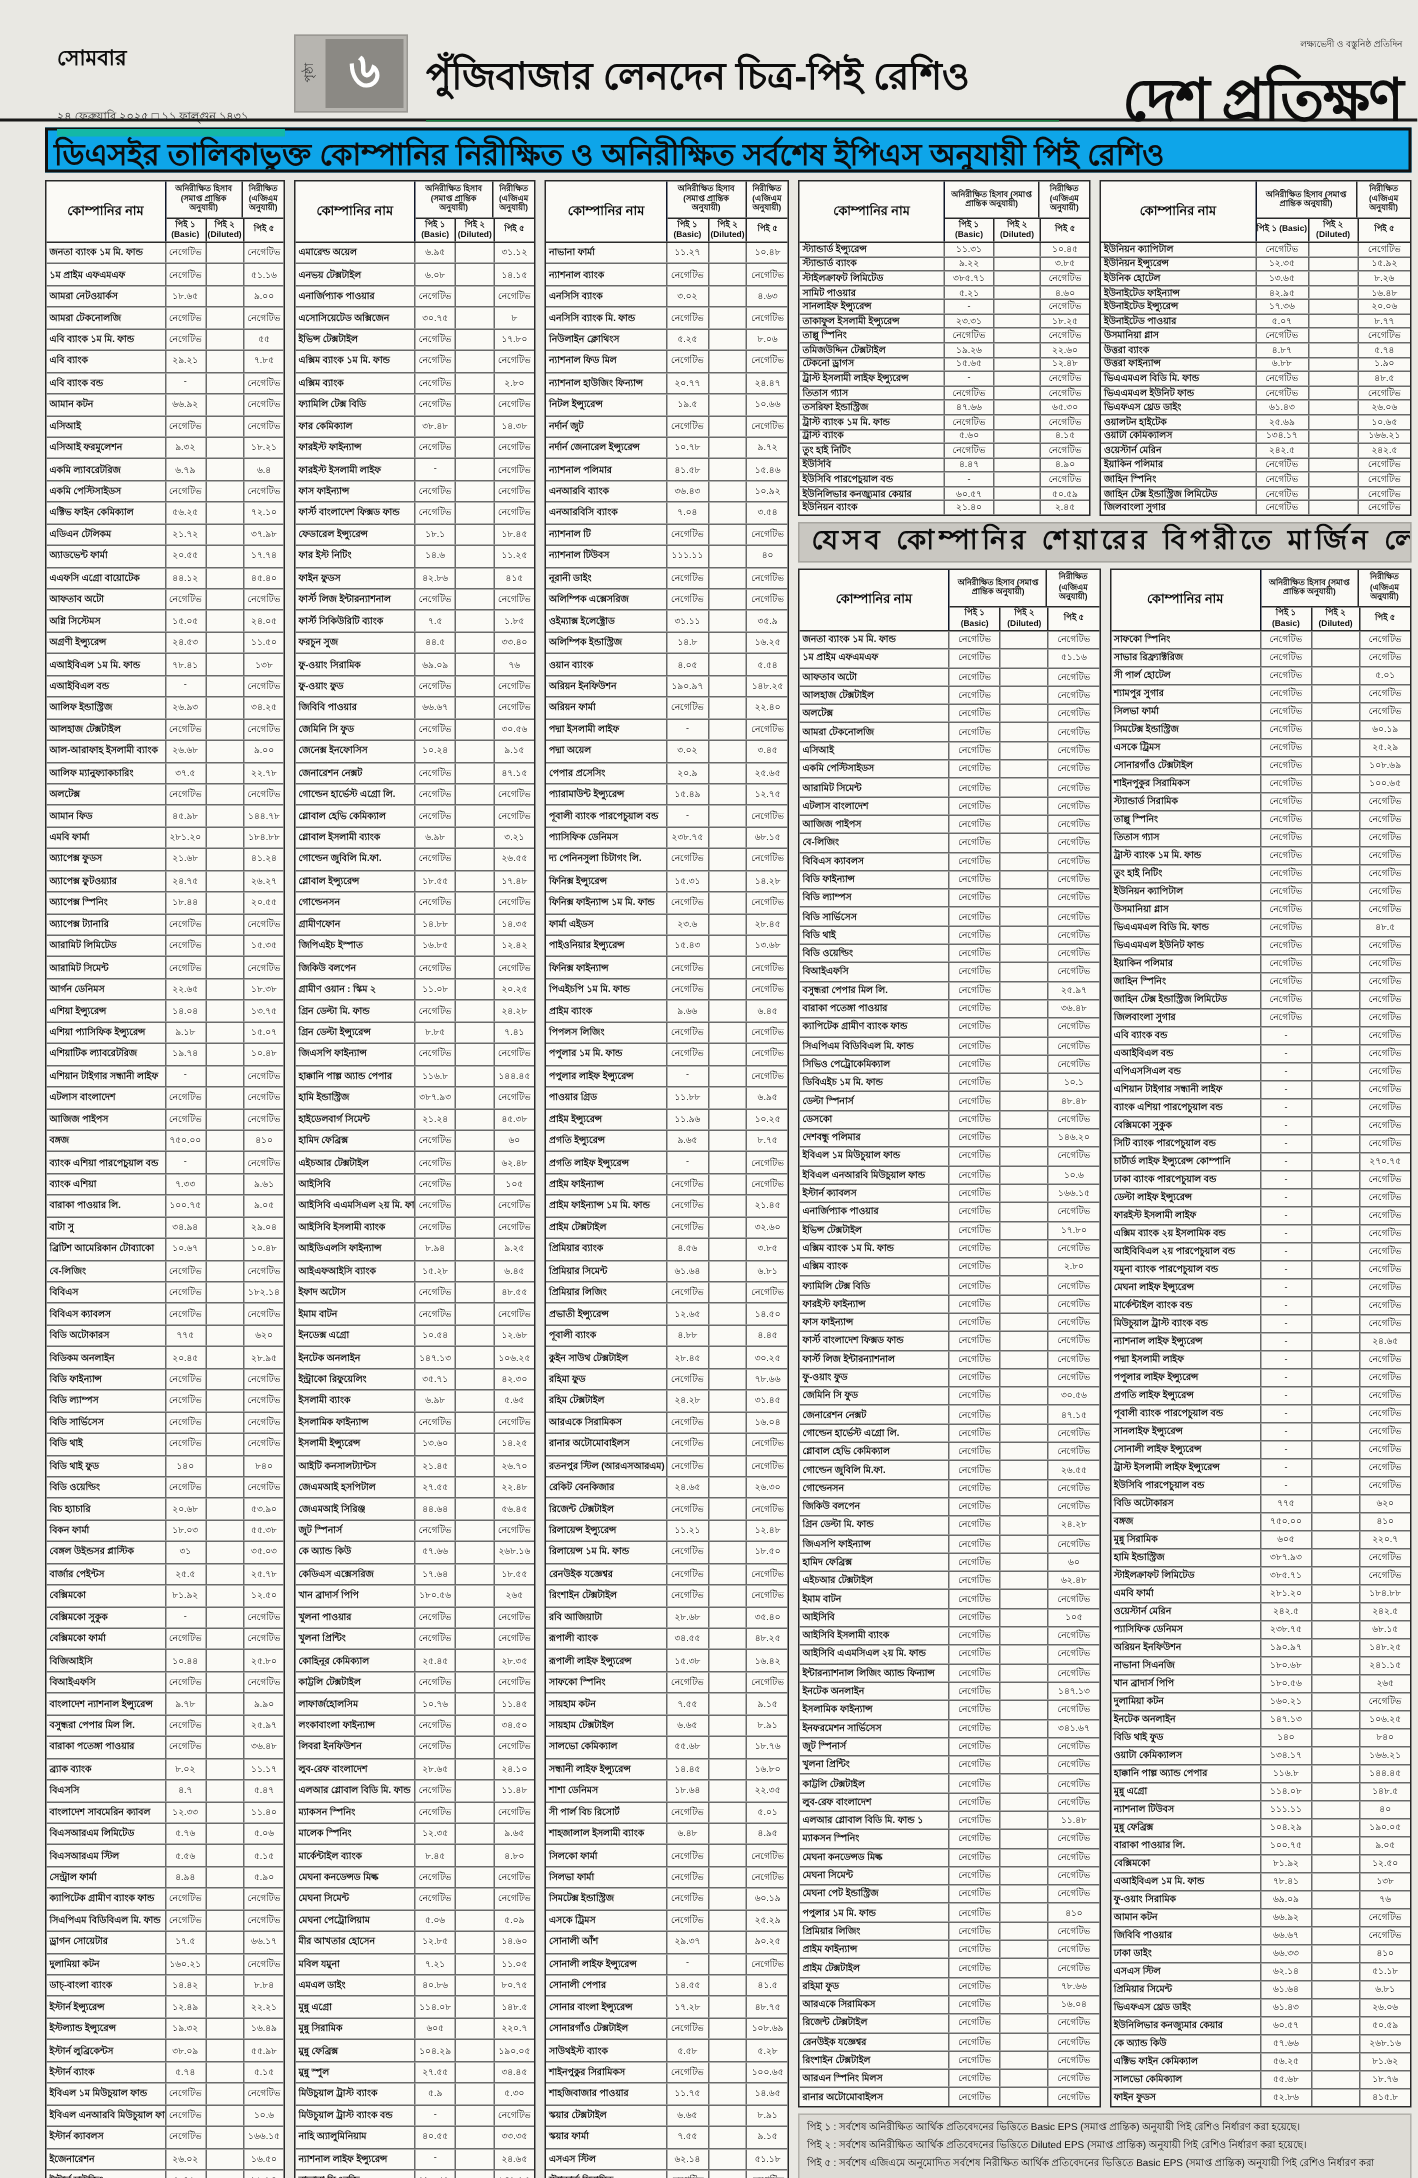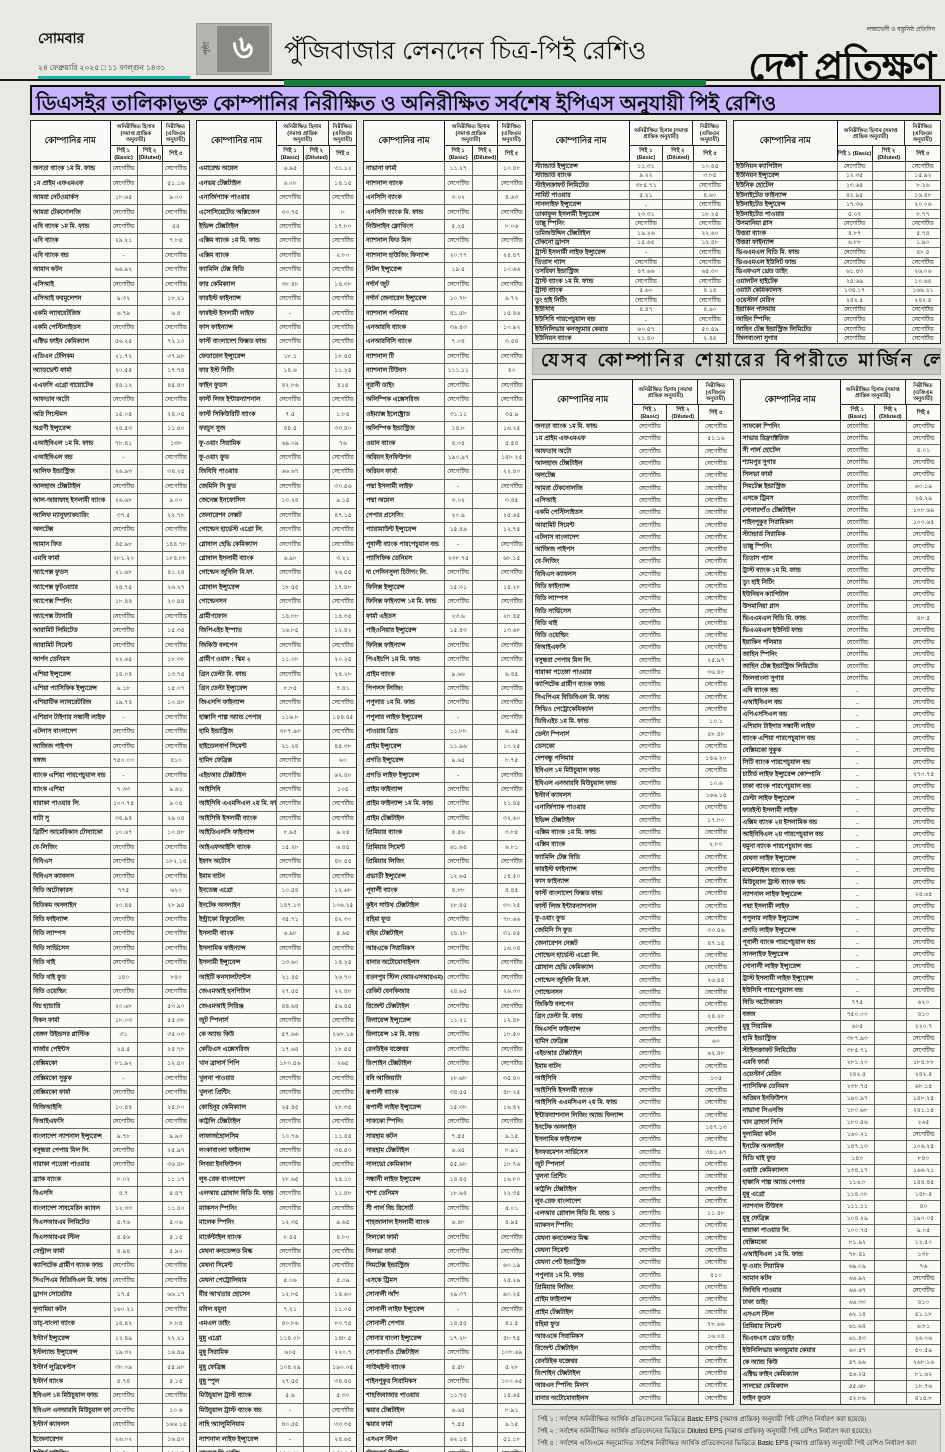--- a/index.html
+++ b/index.html
@@ -5,30 +5,30 @@
   html,body{margin:0;padding:0}
   body{
     width:945px;height:1452px;overflow:hidden;position:relative;
     background:#e9e8e3;color:#0d0d0d;
     font-family:"Liberation Sans","DejaVu Sans",sans-serif;
   }
   
   .masthead{position:relative;height:79px;border-bottom:2px solid #1a1a1a}
   .dayblock{position:absolute;left:38px;top:27px;width:152px;text-align:left}
   .day{font-size:14px;font-weight:bold}
-  .dateline{font-size:7.5px;margin-top:11px;color:#222;border-bottom:3px solid #14b8a6;padding-bottom:2px}
+  .dateline{font-size:7.5px;margin-top:21px;color:#222;border-bottom:5px solid #14b8a6;padding-bottom:2px}
   .pagebox{position:absolute;left:196px;top:23px;width:74px;height:50px;background:#b7b5b0;display:flex;border:1px solid #9a9893}
   .pglabel{width:18px;display:flex;align-items:center;justify-content:center;font-size:8px;writing-mode:vertical-rl;transform:rotate(180deg);color:#333}
   .pgnum{flex:1;margin:2px;background:#8b8984;color:#fff;font-size:32px;font-weight:bold;display:flex;align-items:center;justify-content:center}
-  .section-title{position:absolute;left:284px;top:31px;font-size:25px;font-weight:400;letter-spacing:0px;border-bottom:6px solid #15803d;padding-bottom:6px;padding-right:60px}
+  .section-title{position:absolute;left:284px;top:31px;font-size:25px;font-weight:700;letter-spacing:0px;border-bottom:1px solid #15803d;padding-bottom:6px;padding-right:60px}
   .paper{position:absolute;right:10px;top:24px;text-align:right}
   .tagline{font-size:6px;color:#222;margin-bottom:1px}
   .papername{font-size:39px;font-weight:800;letter-spacing:-1px;font-family:"Liberation Serif","DejaVu Serif",serif}
   
-  .headline{margin:4px 4px 0 30px;border:2px solid #111;background:#c4b5fd;
+  .headline{margin:4px 4px 0 30px;border:2px solid #111;background:#0ea5e9;
     font-size:20px;font-weight:800;padding:1px 6px 3px 4px;height:22px;white-space:nowrap;overflow:hidden}
   
   .main{margin:5px 4px 0 30px;height:1322px;display:grid;
     grid-template-columns:160px 161px 163px 195px 1fr;column-gap:6px}
   .right-section{grid-column:4/6;display:flex;flex-direction:column;min-width:0}
   .toptables{display:grid;grid-template-columns:195px 1fr;column-gap:6px;height:224px}
   .msec-title{margin-top:4px;height:25px;background:#c9c7c1;border:1px solid #a8a6a0;
     font-size:18px;font-weight:800;letter-spacing:3px;display:flex;align-items:center;padding-left:8px;white-space:nowrap;overflow:hidden}
   .margintables{flex:1;display:grid;grid-template-columns:1fr 1fr;column-gap:6px;margin-top:4px;min-height:0}
   .footnotes{height:44px;margin-top:4px;background:#dddbd5;border:1px solid #b4b2ac;

